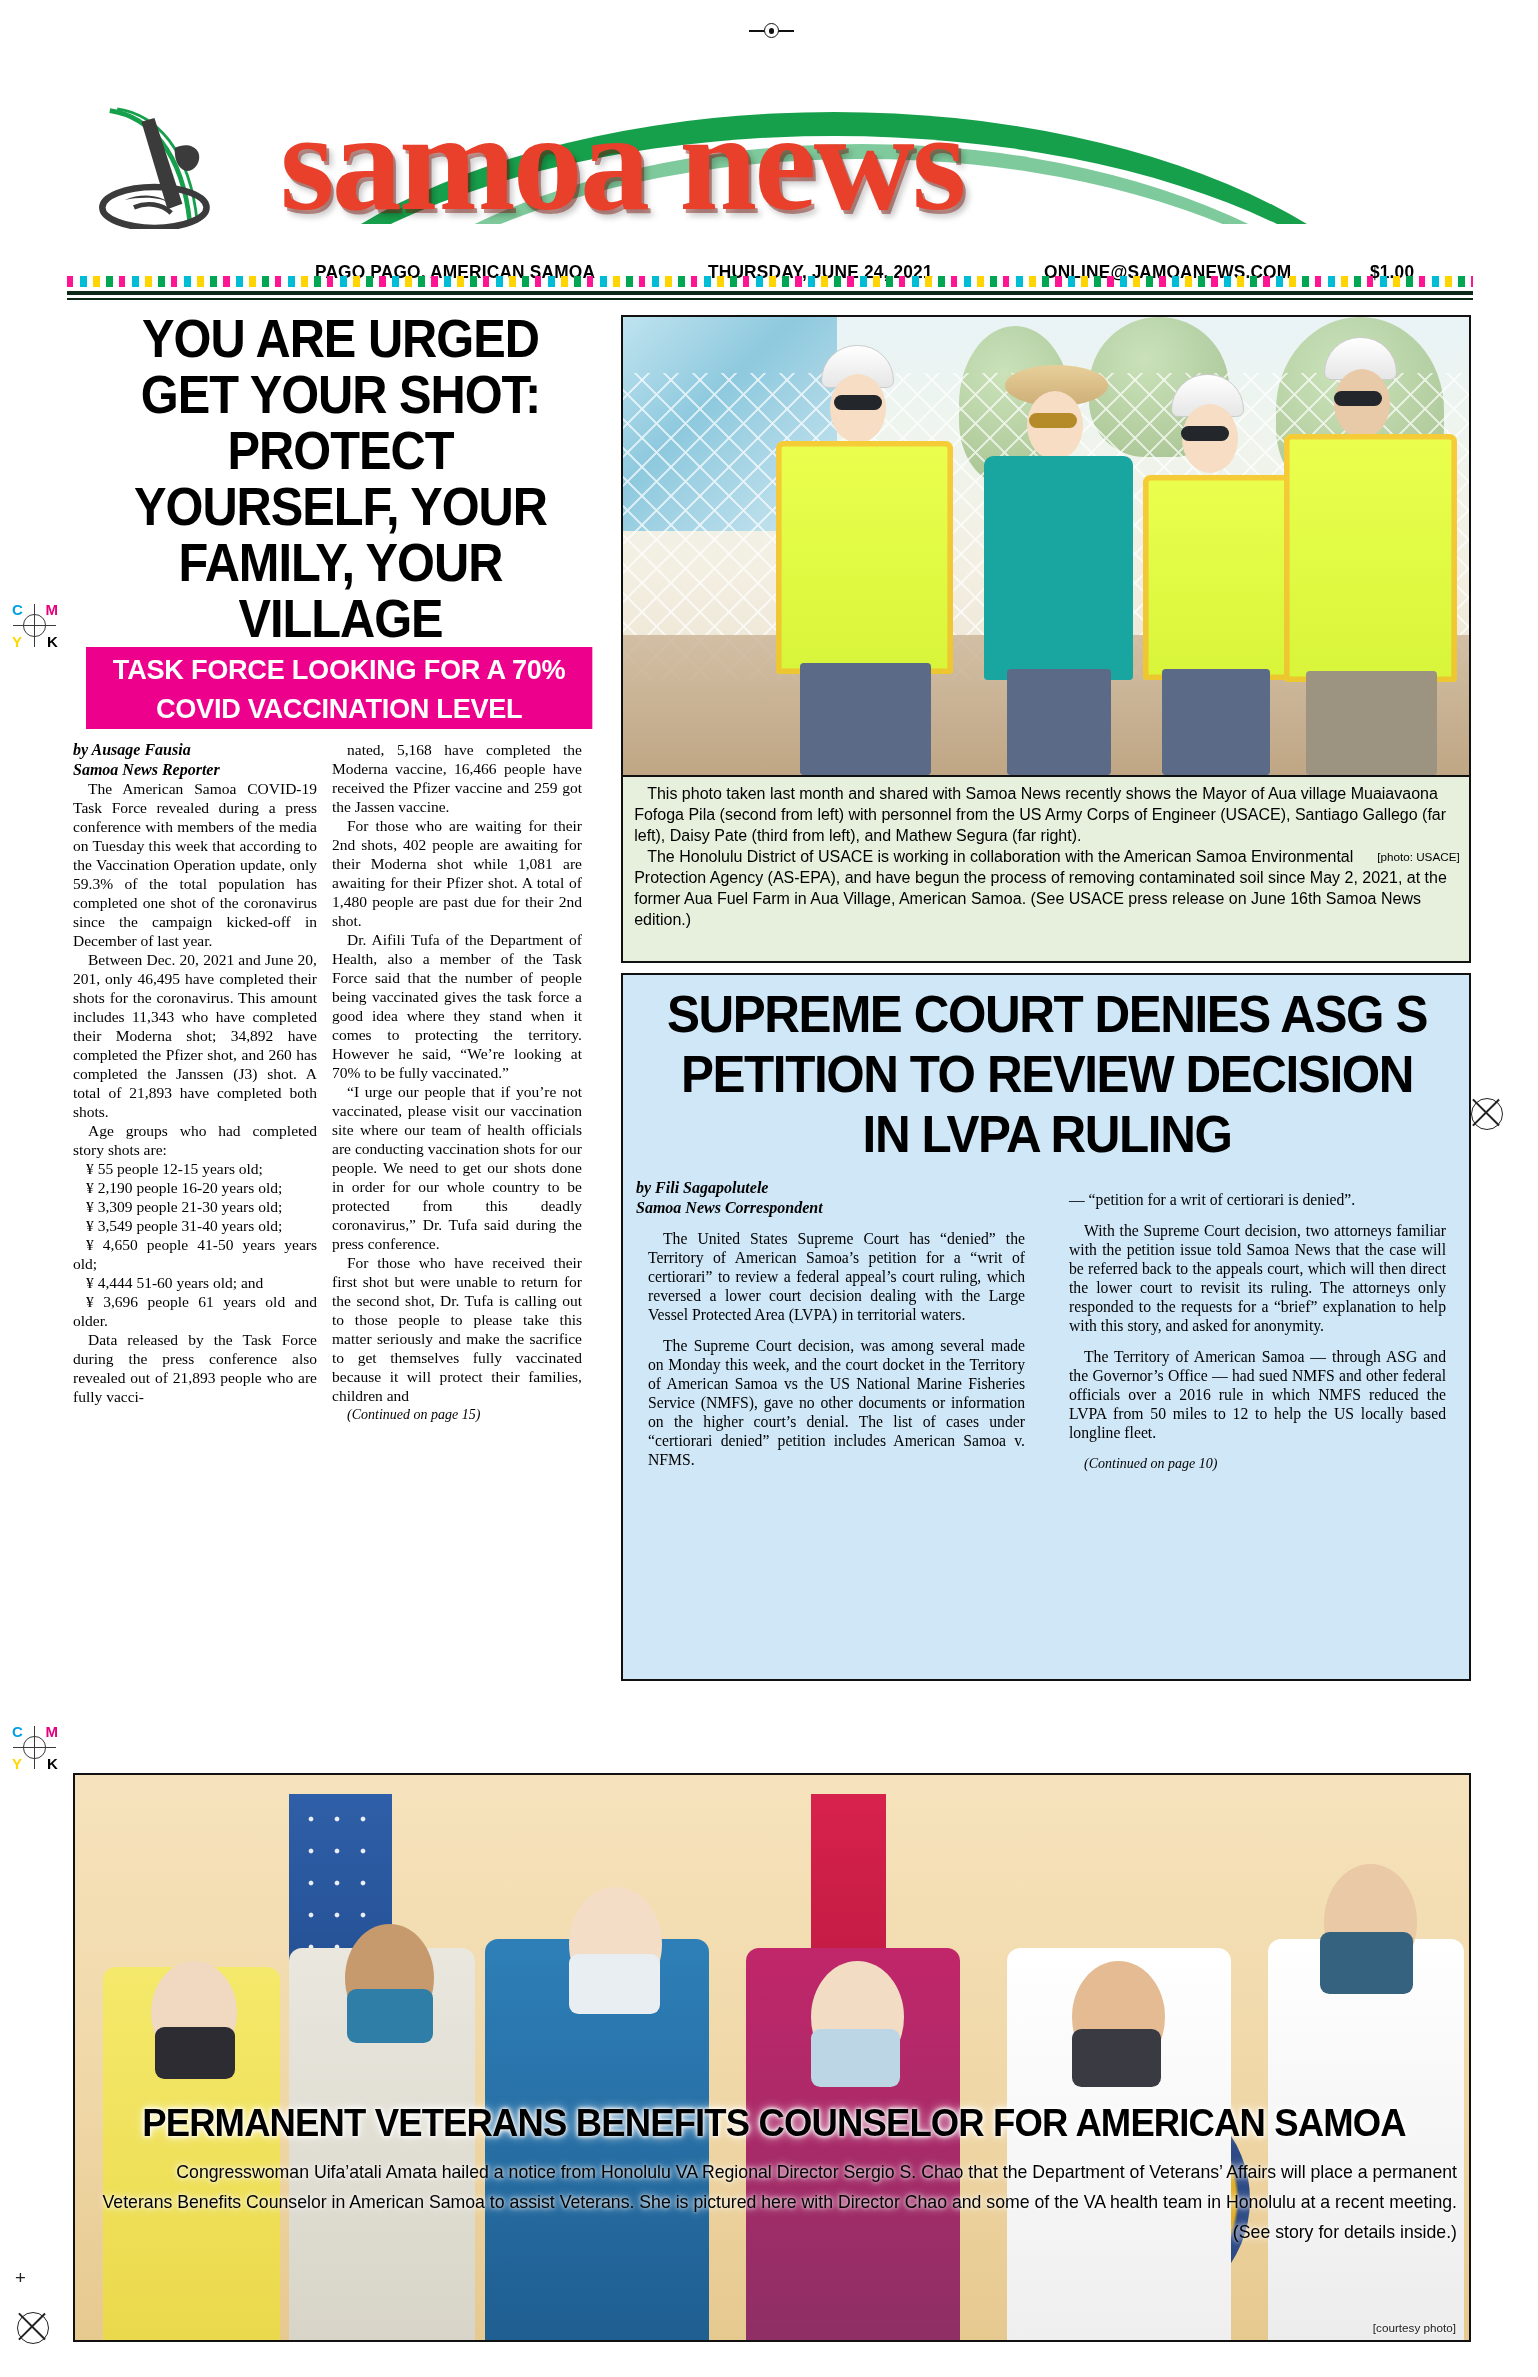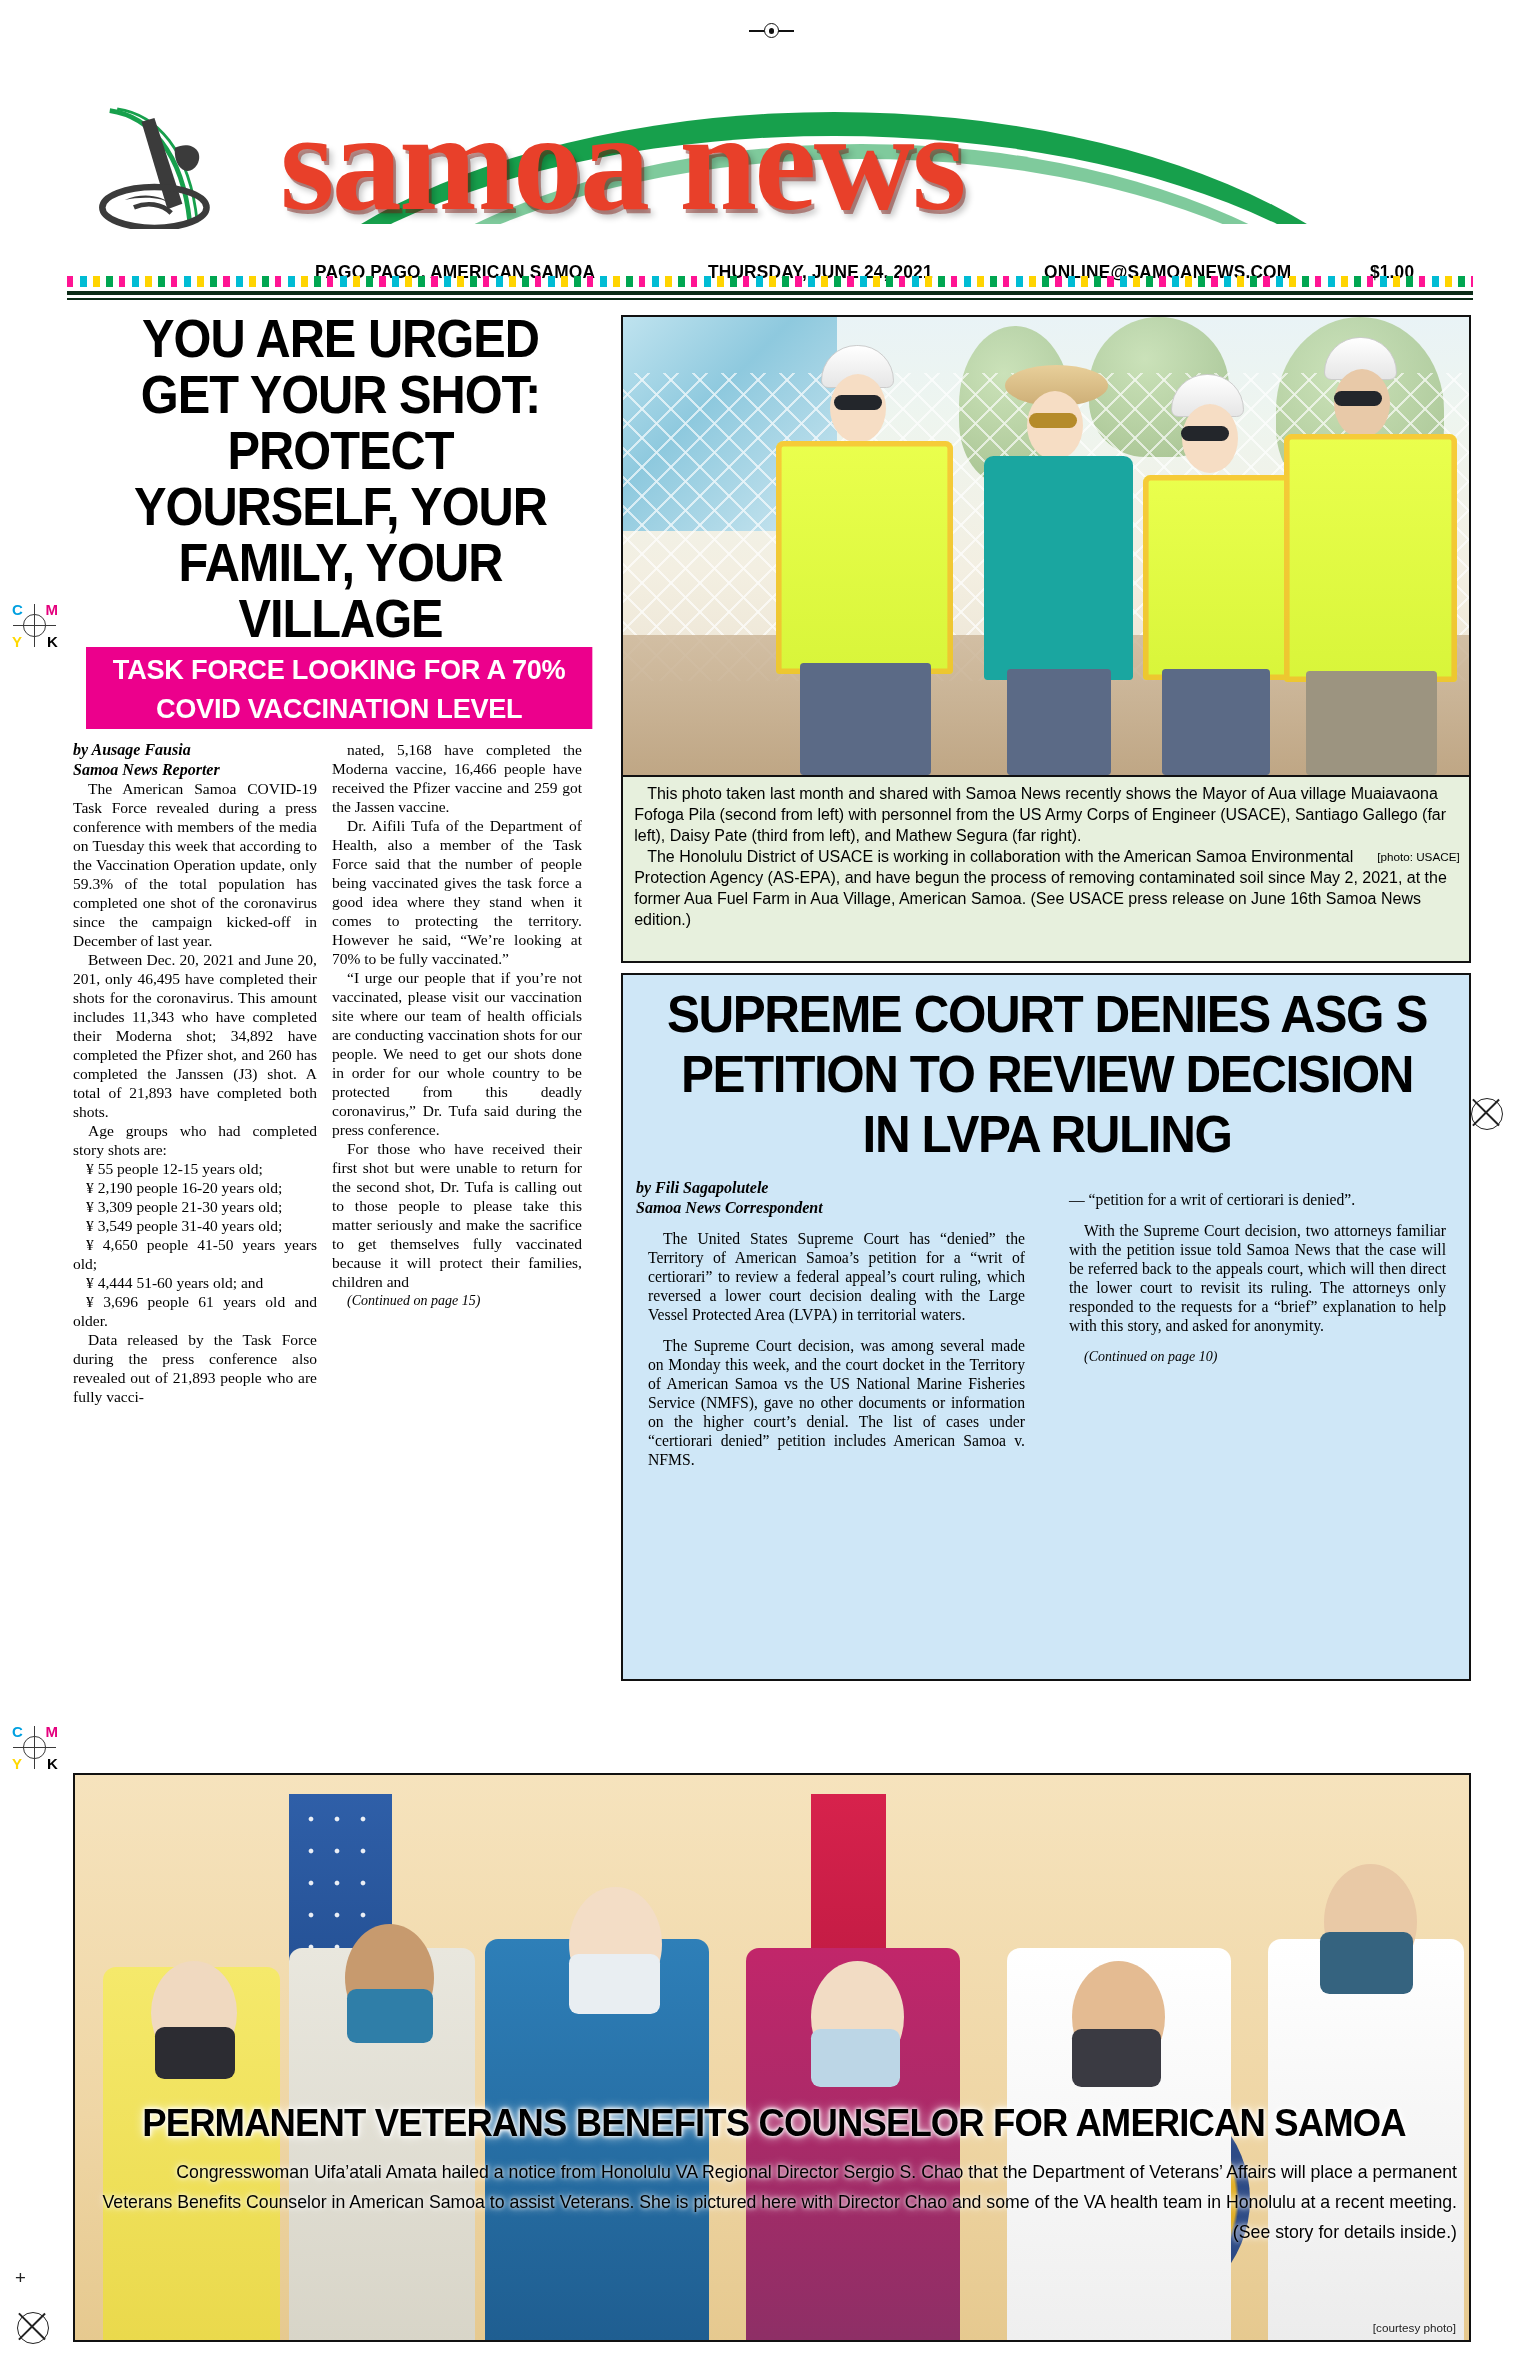--- a/index.html
+++ b/index.html
@@ -310,20 +310,21 @@
     <p class="bullet">¥ 3,309 people 21-30 years old;</p>
     <p class="bullet">¥ 3,549 people 31-40 years old;</p>
     <p class="bullet">¥ 4,650 people 41-50 years years old;</p>
     <p class="bullet">¥ 4,444 51-60 years old; and</p>
     <p class="bullet">¥ 3,696 people 61 years old and older.</p>
     <p>Data released by the Task Force during the press conference also revealed out of 21,893 people who are fully vacci-</p>
   </div>
 
   <div class="bodycol c2">
     <p>nated, 5,168 have completed the Moderna vaccine, 16,466 people have received the Pfizer vaccine and 259 got the Jassen vaccine.</p>
+    <p>For those who are waiting for their 2nd shots, 402 people are awaiting for their Moderna shot while 1,081 are awaiting for their Pfizer shot. A total of 1,480 people are past due for their 2nd shot.</p>
     <p>Dr. Aifili Tufa of the Department of Health, also a member of the Task Force said that the number of people being vaccinated gives the task force a good idea where they stand when it comes to protecting the territory. However he said, “We’re looking at 70% to be fully vaccinated.”</p>
     <p>“I urge our people that if you’re not vaccinated, please visit our vaccination site where our team of health officials are conducting vaccination shots for our people. We need to get our shots done in order for our whole country to be protected from this deadly coronavirus,” Dr. Tufa said during the press conference.</p>
     <p>For those who have received their first shot but were unable to return for the second shot, Dr. Tufa is calling out to those people to please take this matter seriously and make the sacrifice to get themselves fully vaccinated because it will protect their families, children and</p>
     <p class="contd">(Continued on page 15)</p>
   </div>
 
   <div class="photo-top">
     <div class="ph" aria-hidden="true">
       <div class="sky"></div>
       <div class="tent"></div>
@@ -378,20 +379,21 @@
     <div class="sc-col sc-c1">
       <div class="byline">by Fili Sagapolutele</div>
       <div class="byline">Samoa News Correspondent</div>
       <p>The United States Supreme Court has “denied” the Territory of American Samoa’s petition for a “writ of certiorari” to review a federal appeal’s court ruling, which reversed a lower court decision dealing with the Large Vessel Protected Area (LVPA) in territorial waters.</p>
       <p>The Supreme Court decision, was among several made on Monday this week, and the court docket in the Territory of American Samoa vs the US National Marine Fisheries Service (NMFS), gave no other documents or information on the higher court’s denial. The list of cases under “certiorari denied” petition includes American Samoa v. NFMS.</p>
     </div>
 
     <div class="sc-col sc-c2">
       <p class="noind">— “petition for a writ of certiorari is denied”.</p>
       <p>With the Supreme Court decision, two attorneys familiar with the petition issue told Samoa News that the case will be referred back to the appeals court, which will then direct the lower court to revisit its ruling. The attorneys only responded to the requests for a “brief” explanation to help with this story, and asked for anonymity.</p>
+      <p>The Territory of American Samoa — through ASG and the Governor’s Office — had sued NMFS and other federal officials over a 2016 rule in which NMFS reduced the LVPA from 50 miles to 12 to help the US locally based longline fleet.</p>
       <p class="contd">(Continued on page 10)</p>
     </div>
   </div>
 
   <div class="photo-bot">
     <div class="bp ph" aria-hidden="true">
       <div class="wallbg"></div>
       <div class="usflag">
           <div class="stars"></div>
         </div>

